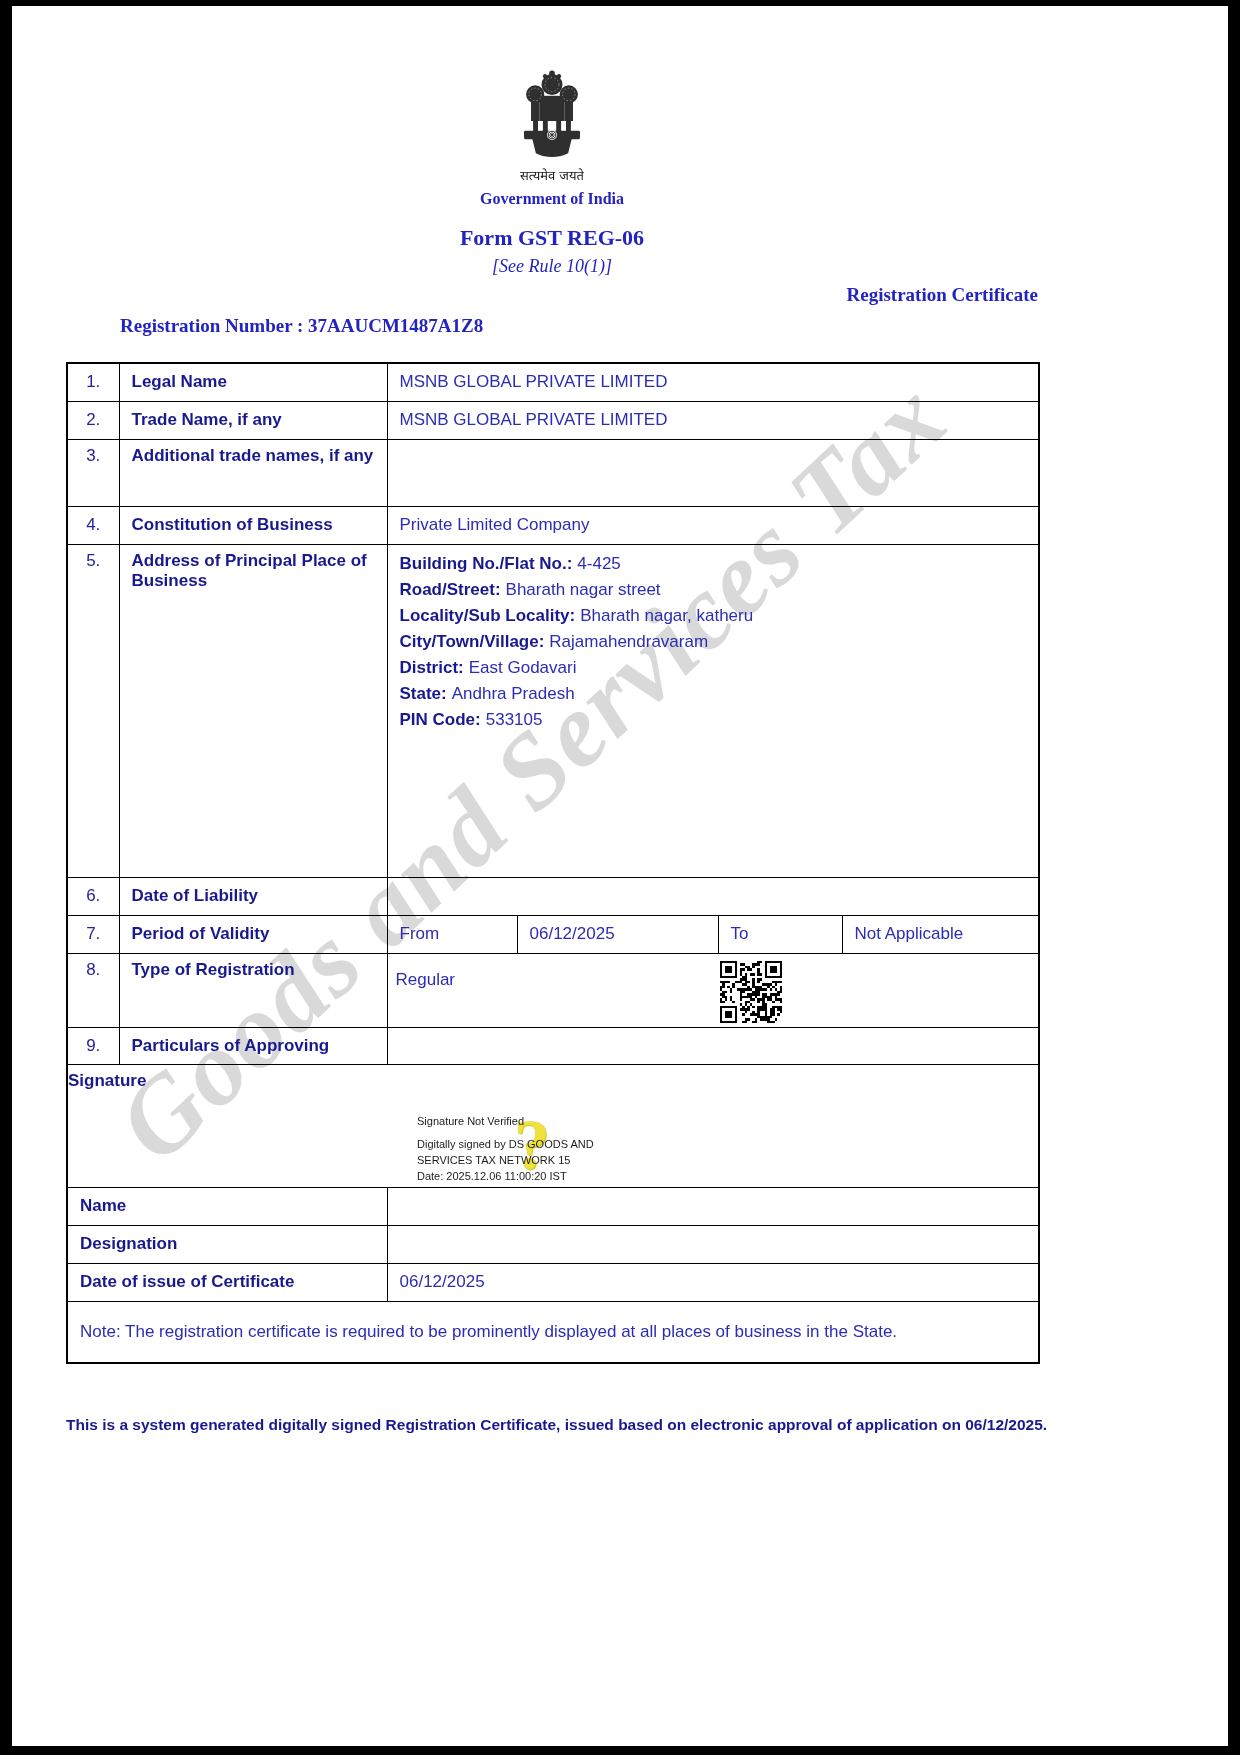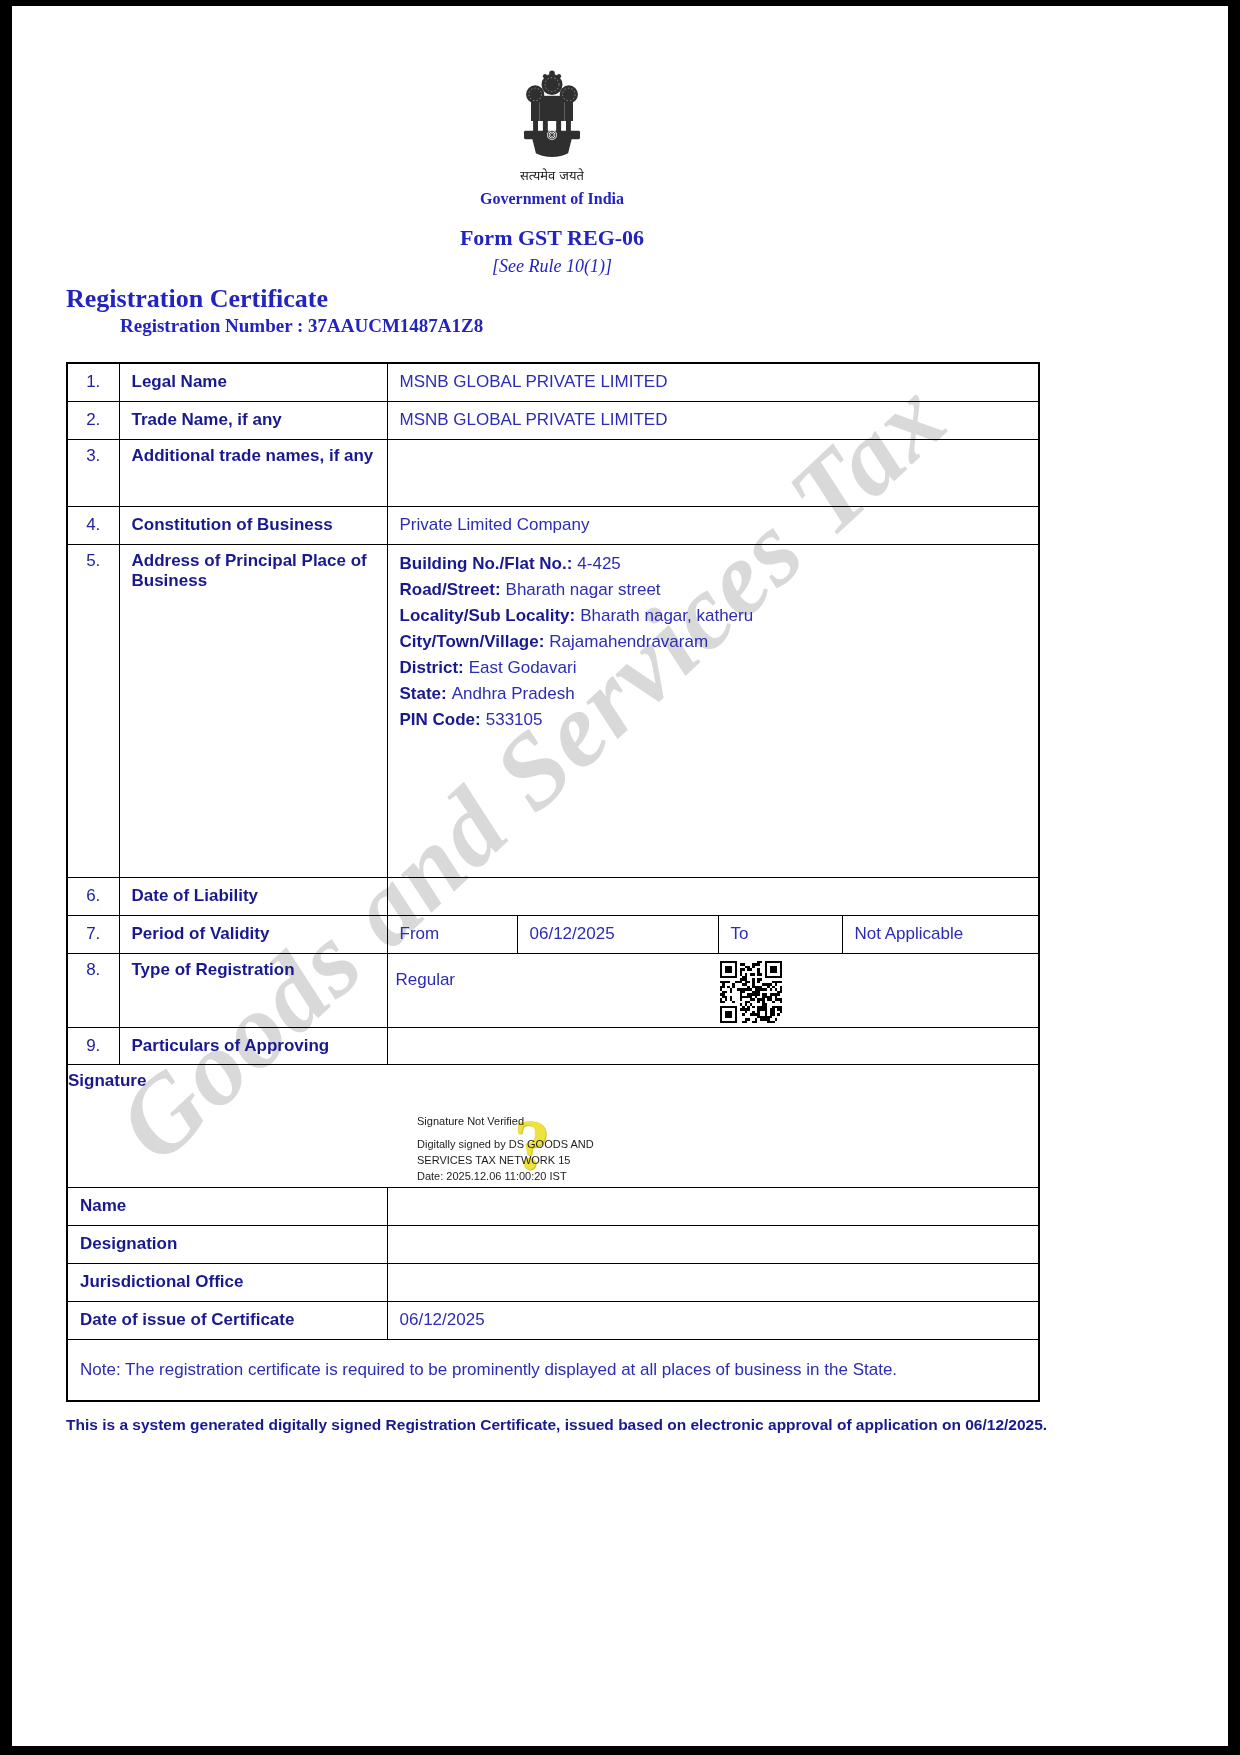--- a/index.html
+++ b/index.html
@@ -22,22 +22,22 @@
   }
   .content{position:absolute;left:54px;top:0;width:972px;z-index:1;}
   .emblem{position:absolute;top:58px;left:0;width:100%;text-align:center;}
   .motto{font-size:13px;color:#1c1c1c;margin-top:-2px;font-family:"DejaVu Sans","Liberation Sans",sans-serif;}
   .h-gov{position:absolute;top:184px;width:100%;text-align:center;
     font-family:"Liberation Serif",serif;font-weight:bold;font-size:16px;color:var(--heading-blue,#2323c0);}
   .h-form{position:absolute;top:219px;width:100%;text-align:center;
     font-family:"Liberation Serif",serif;font-weight:bold;font-size:22px;color:var(--heading-blue,#2323c0);}
   .h-rule{position:absolute;top:250px;width:100%;text-align:center;
     font-family:"Liberation Serif",serif;font-style:italic;font-size:18px;color:var(--heading-blue,#2323c0);}
-  .h-cert{position:absolute;top:278px;width:100%;text-align:left;
-    font-family:"Liberation Serif",serif;font-weight:bold;font-size:26px;color:var(--heading-blue,#2323c0);}
+  .h-cert{position:absolute;top:278px;width:100%;text-align:right;
+    font-family:"Liberation Serif",serif;font-weight:bold;font-size:19px;color:var(--heading-blue,#2323c0);}
   .h-reg{position:absolute;top:309px;width:100%;text-align:left;padding-left:54px;box-sizing:border-box;
     font-family:"Liberation Serif",serif;font-weight:bold;font-size:19px;color:var(--heading-blue,#2323c0);}
   .cert-table{
     position:absolute;top:356px;left:0;width:972px;
     border-collapse:collapse;table-layout:fixed;border:2px solid #000;background:transparent;
   }
   .cert-table td{border:1px solid #000;font-size:17px;vertical-align:middle;padding:2px 12px;overflow:hidden;}
   .cert-table td.num{ text-align:center;color:#23239b;padding:2px 2px;}
   .cert-table td.lbl{ font-weight:bold;color:var(--label-navy,#19198f);}
   .cert-table td.val{ color:var(--value-blue,#2c2cb4);}
@@ -442,24 +442,20 @@
 
       <tr style="height:38px">
         <td colspan="2" class="lbl">Name</td>
         <td colspan="4" class="val"></td>
       </tr>
       <tr style="height:38px">
         <td colspan="2" class="lbl">Designation</td>
         <td colspan="4" class="val"></td>
       </tr>
       <tr style="height:38px">
-        <td colspan="2" class="lbl">Jurisdictional Office</td>
-        <td colspan="4" class="val"></td>
-      </tr>
-      <tr style="height:38px">
         <td colspan="2" class="lbl">Date of issue of Certificate</td>
         <td colspan="4" class="val">06/12/2025</td>
       </tr>
 
       <tr style="height:62px">
         <td colspan="6" class="note-cell">Note: The registration certificate is required to be prominently displayed at all places of business in the State.</td>
       </tr>
     </tbody>
       </table>
 

